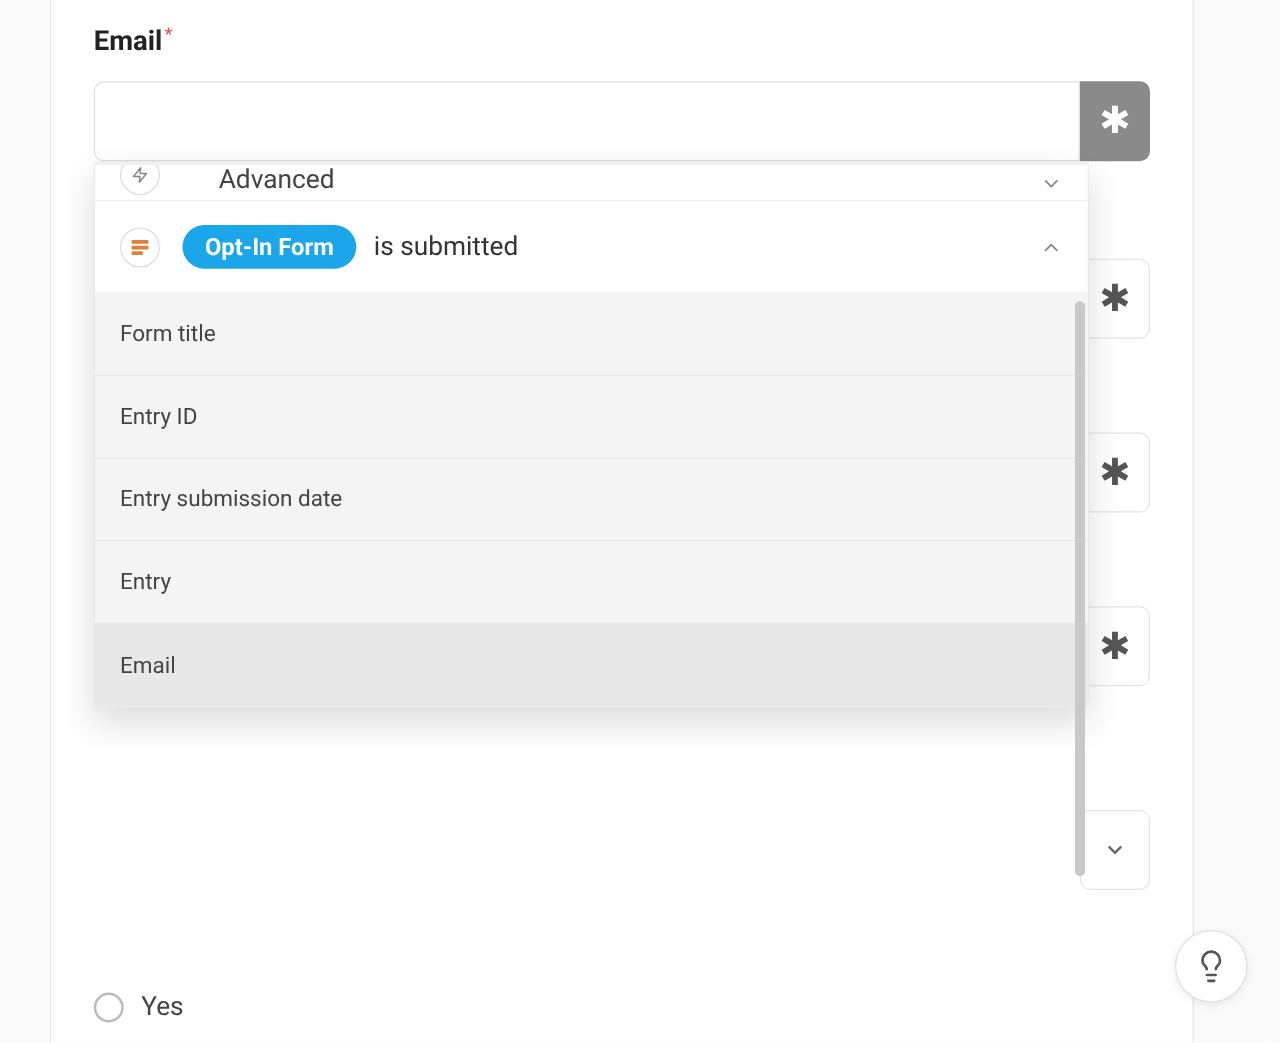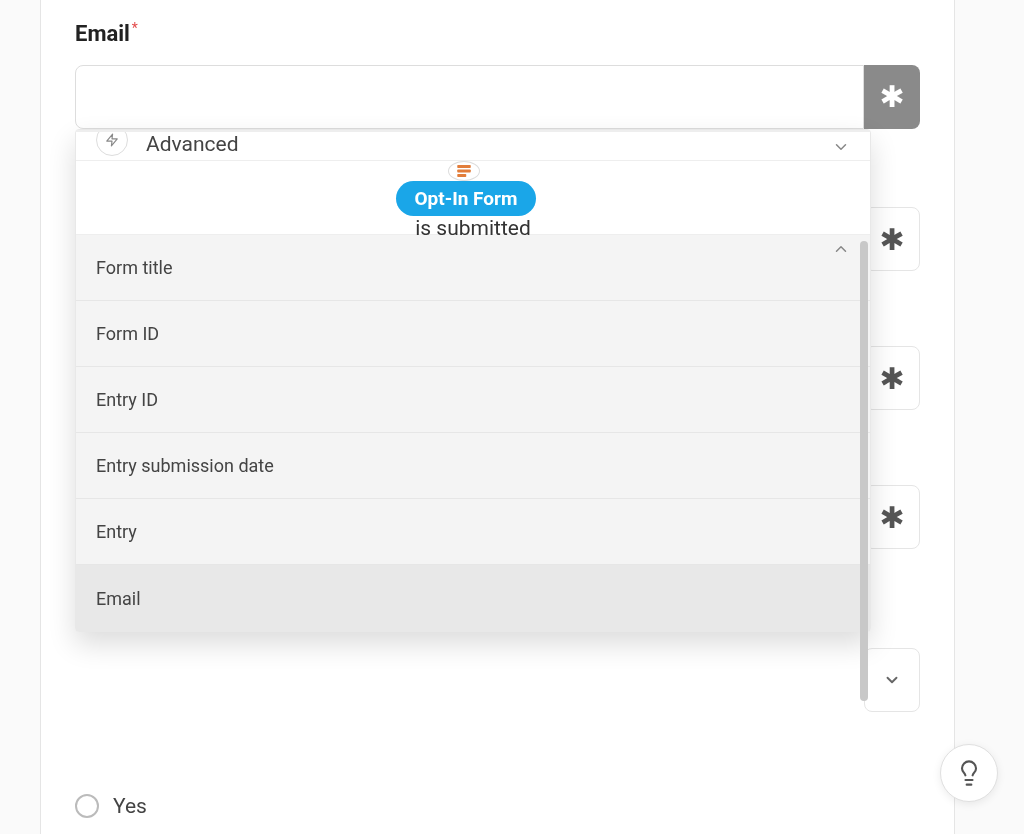--- a/index.html
+++ b/index.html
@@ -166,24 +166,24 @@
   }
   .dd-row.category {
     height: 52px;
   }
   .dd-row.category.truncated {
     border-top: 1px solid #eee;
     overflow: hidden;
     height: 30px;
     align-items: flex-end;
     padding-bottom: 4px;
+    gap: 29px;
   }
   .dd-row.trigger {
     height: 74px;
-    flex-direction: column;
   }
   .dd-row .chev {
     margin-left: auto;
     color: #888;
   }
   .dd-row .icon-circle {
     width: 32px;
     height: 32px;
     border-radius: 50%;
     border: 1px solid #ddd;
@@ -327,23 +327,20 @@
                 <polyline points="18 15 12 9 6 15"></polyline>
               </svg>
           </span>
         </div>
 
         <div class="token-list">
           <div class="token-item">
               <span>Form title</span>
             </div>
           <div class="token-item">
-              <span>Form ID</span>
-            </div>
-          <div class="token-item">
               <span>Entry ID</span>
             </div>
           <div class="token-item">
               <span>Entry submission date</span>
             </div>
           <div class="token-item">
               <span>Entry</span>
             </div>
           <div class="token-item hover">
               <span>Email</span>

